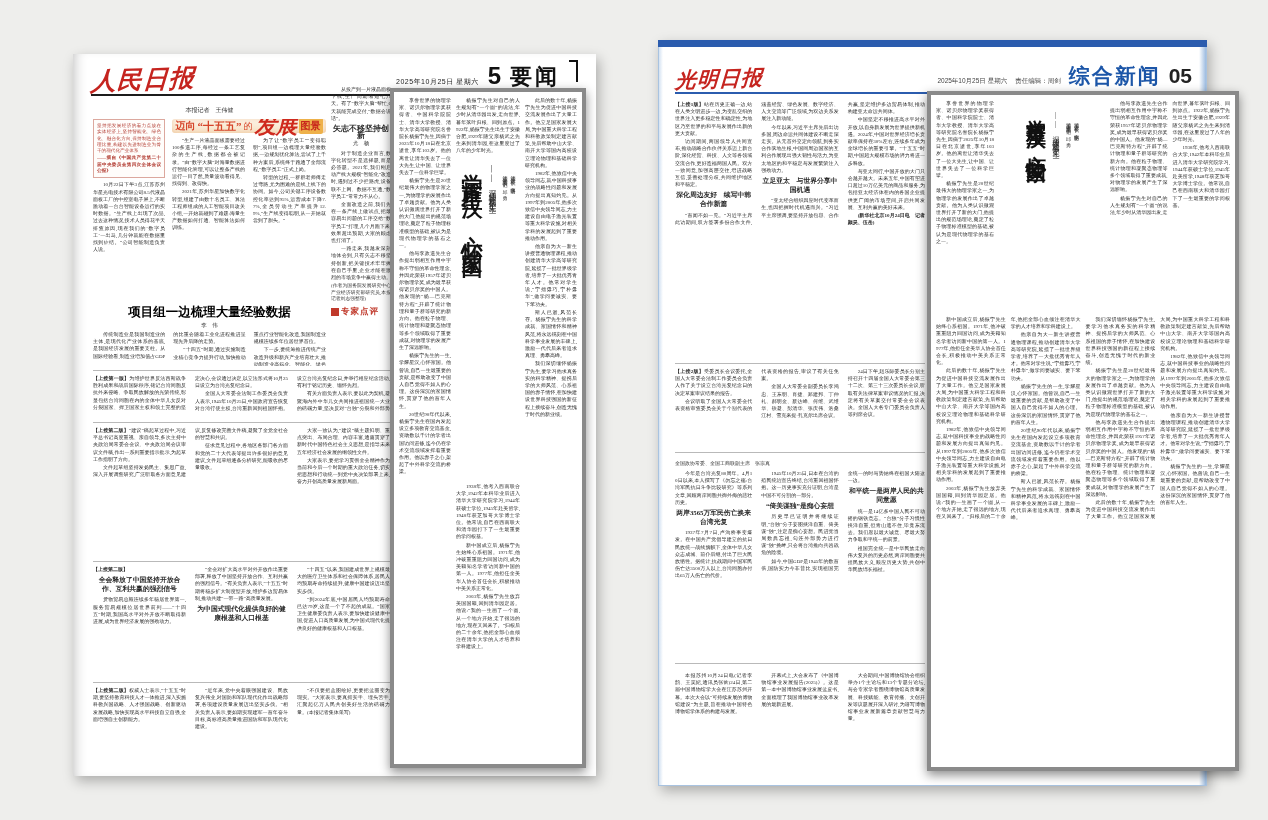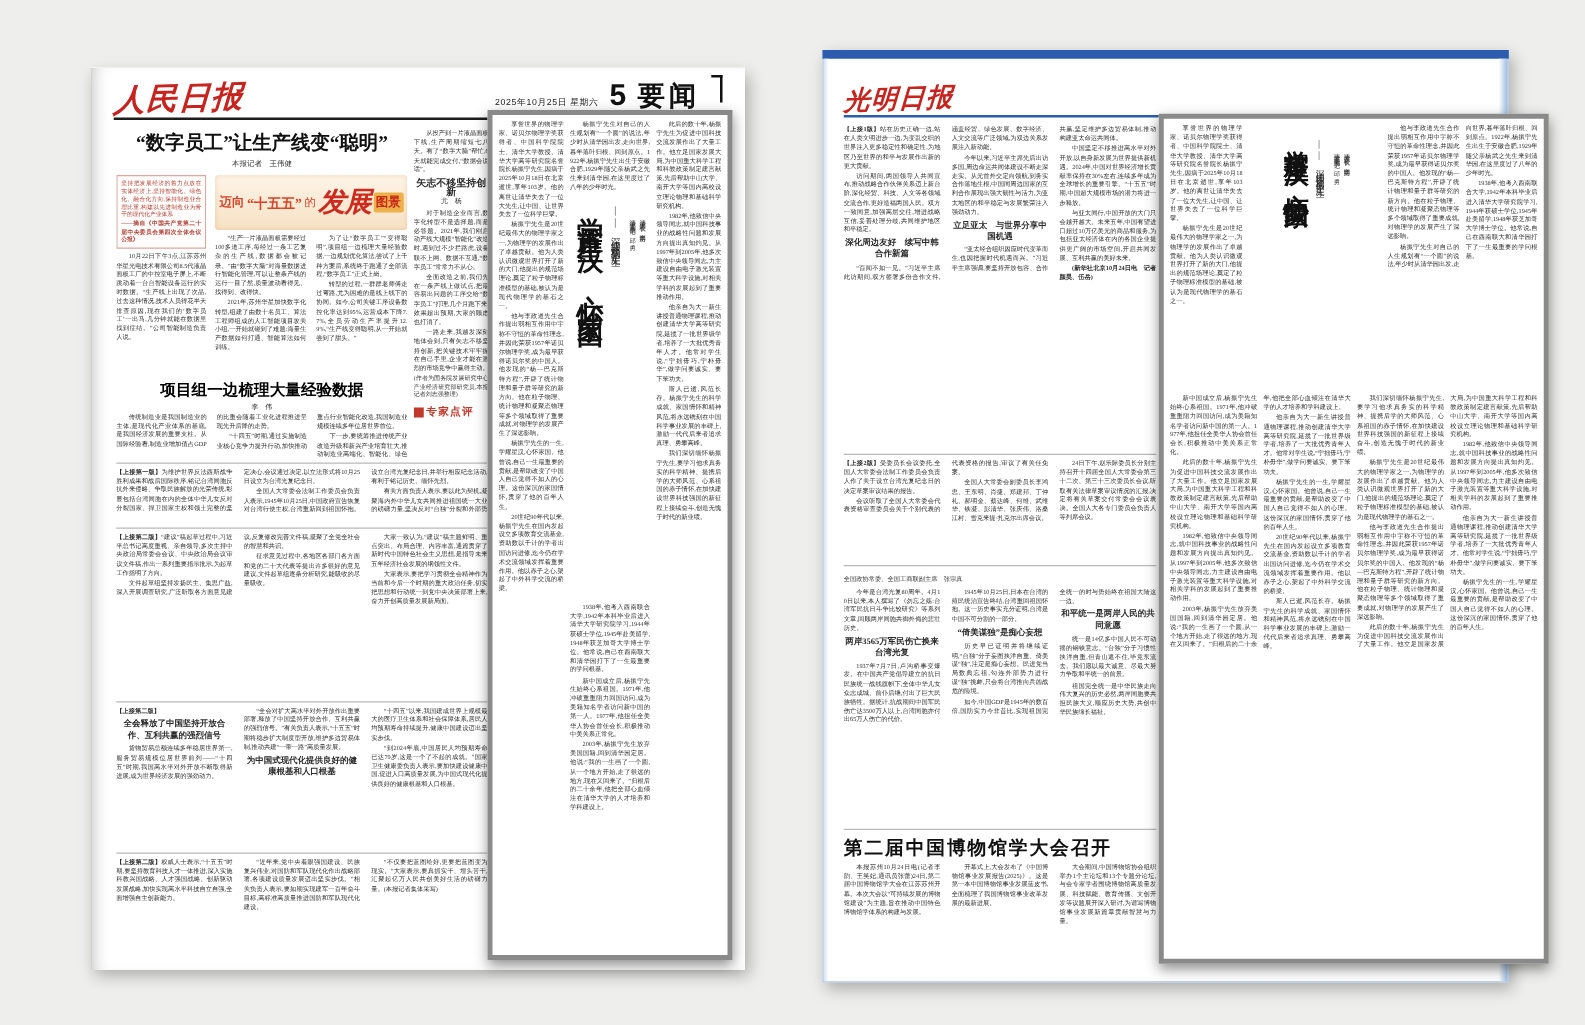--- a/index.html
+++ b/index.html
@@ -26,28 +26,28 @@
   .corner-mark{width:7px;height:20px;border-top:2px solid #111;border-right:2.5px solid #111;align-self:flex-start;margin-top:-2px;}
   .top-story{position:absolute;left:20px;top:50px;width:233px;height:196px;overflow:hidden;}
   .ts-title{font-size:15.5px;font-weight:900;text-align:center;white-space:nowrap;color:#111;}
   .ts-byline{font-size:6px;text-align:center;margin:2px 0 4px;color:#333;}
   .ts-body{display:flex;gap:7px;height:160px;}
   .ts-col1{width:72px;overflow:hidden;}
   .quote-box{border:1px solid #dca89e;background:#fffdfb;padding:3px 3px;margin-bottom:3px;}
   .quote-box .qt{color:#b23c32;font-size:4.6px;line-height:6.3px;text-align:justify;word-break:break-all;}
   .quote-box .qs{color:#b23c32;font-size:4.6px;line-height:6.3px;font-weight:bold;text-align:justify;word-break:break-all;margin-top:1px;}
   .ts-col23{flex:1;display:flex;flex-direction:column;overflow:hidden;}
-  .banner{height:44px;flex:none;background:linear-gradient(180deg,#fdf4e8,#f7e1c4);border-radius:3px;display:flex;align-items:center;justify-content:center;gap:2px;margin-bottom:4px;box-shadow:inset 0 0 4px rgba(214,120,40,.25);}
+  .banner{height:14px;flex:none;background:linear-gradient(180deg,#fdf4e8,#f7e1c4);border-radius:3px;display:flex;align-items:center;justify-content:center;gap:2px;margin-bottom:4px;box-shadow:inset 0 0 4px rgba(214,120,40,.25);}
   .bn-a{color:#d6452a;font-weight:bold;font-size:10px;}
   .bn-q{color:#d6452a;font-weight:900;font-size:11px;font-family:Liberation Serif, serif;}
   .bn-de{color:#d6452a;font-size:9px;}
   .bn-big{color:#cf2a1e;font-weight:900;font-size:22px;font-style:italic;letter-spacing:-1px;}
   .bn-chip{background:#eeb14a;color:#c8271c;font-weight:900;font-size:10px;padding:1px 2px;border-radius:2px;}
   .ts-cols2{column-count:2;column-gap:8px;flex:1;overflow:hidden;}
-  .col4{position:absolute;left:258px;top:50px;width:60px;height:292px;overflow:hidden;}
+  .col4{position:absolute;left:258px;top:32px;width:60px;height:292px;overflow:hidden;}
   .col4-head{font-weight:bold;font-size:8px;text-align:center;margin:3px 0 1px;}
   .col4-author{font-size:5.5px;text-align:center;margin-bottom:2px;color:#333;}
   .col4-note{font-size:4.8px;line-height:6.6px;color:#333;text-align:justify;word-break:break-all;margin-top:2px;}
   .expert{margin-top:5px;display:flex;justify-content:flex-start;align-items:center;gap:2px;}
   .expert .sq{width:8px;height:8px;background:#c0392b;flex:none;}
   .expert .xt{color:#c0392b;font-weight:900;font-size:8.5px;letter-spacing:1px;}
   .second-story{position:absolute;left:20px;top:250px;width:233px;height:62px;overflow:hidden;}
   .sa-title{font-size:12.5px;font-weight:900;text-align:center;white-space:nowrap;}
   .sa-author{font-size:5.5px;text-align:center;margin:1px 0 2px;color:#333;}
   .sa-body{column-count:3;column-gap:8px;height:40px;overflow:hidden;}
@@ -102,21 +102,20 @@
       <div class="pd-mast">人民日报</div>
       <div class="pd-hr">
         <span class="pd-date">2025年10月25日 星期六</span>
         <span class="pd-no">5</span>
         <span class="pd-sec">要闻</span>
         <span class="corner-mark"></span>
       </div>
     </header>
 
     <article class="top-story">
-      <div class="ts-title">“数字员工”让生产线变“聪明”</div>
       <div class="ts-byline">本报记者　王伟健</div>
       <div class="ts-body">
         <div class="ts-col1 bt">
           <div class="quote-box">
             <div class="qt">坚持把发展经济的着力点放在实体经济上,坚持智能化、绿色化、融合化方向,保持制造业合理比重,构建以先进制造业为骨干的现代化产业体系</div>
             <div class="qs">——摘自《中国共产党第二十届中央委员会第四次全体会议公报》</div>
           </div>
           <p>10月22日下午3点,江苏苏州华星光电技术有限公司8.5代液晶面板工厂的中控室电子屏上,不断跳动着一台台智能设备运行的实时数据。“生产线上出现了次品,过去这种情况,技术人员得花半天排查原因,现在我们的‘数字员工’一出马,几分钟就能在数据里找到症结。”公司智能制造负责人说。</p>
         </div>
         <div class="ts-col23">
@@ -231,20 +230,26 @@
     </div>
   </section>
 
   <section class="page gm">
     <div class="gm-topbar"></div>
     <div class="gm-edge-left"></div>
     <div class="gm-edge-right"></div>
 
     <header class="gm-header">
       <div class="gm-mast">光明日报</div>
+      <div class="gm-hr">
+        <span class="gm-date">2025年10月25日 星期六</span>
+        <span class="gm-date">责任编辑：周剑</span>
+        <span class="gm-sec">综合新闻</span>
+        <span class="gm-no">05</span>
+      </div>
     </header>
 
     <div class="gm-blk cols3 bt" style="top:60px;height:258px;">
       <p class="lead"><b class="jl">【上接1版】</b><span>站在历史正确一边,站在人类文明进步一边,为变乱交织的世界注入更多稳定性和确定性,为地区乃至世界的和平与发展作出新的更大贡献。</span></p>
       <p>访问期间,两国领导人共同宣布,推动战略合作伙伴关系迈上新台阶,深化经贸、科技、人文等各领域交流合作,更好造福两国人民。双方一致同意,加强高层交往,增进战略互信,妥善处理分歧,共同维护地区和平稳定。</p>
       <div class="subhd">深化周边友好　续写中韩合作新篇</div>
       <p>“百闻不如一见。”习近平主席此访期间,双方签署多份合作文件,涵盖经贸、绿色发展、数字经济、人文交流等广泛领域,为双边关系发展注入新动能。</p>
       <p>今年以来,习近平主席先后出访多国,周边命运共同体建设不断走深走实。从元首外交定向领航,到务实合作落地生根,中国同周边国家的互利合作展现出强大韧性与活力,为亚太地区的和平稳定与发展繁荣注入强劲动力。</p>
       <div class="subhd">立足亚太　与世界分享中国机遇</div>
       <p>“亚太经合组织因应时代变革而生,也因把握时代机遇而兴。”习近平主席强调,要坚持开放包容、合作共赢,坚定维护多边贸易体制,推动构建亚太命运共同体。</p>
@@ -273,21 +278,20 @@
         <p>历史早已证明并将继续证明,“台独”分子妄图挟洋自重、倚美谋“独”,注定是痴心妄想。民进党当局数典忘祖,勾连外部势力进行谋“独”挑衅,只会将台湾推向兵凶战危的险境。</p>
         <p>如今,中国GDP是1945年的数百倍,国防实力今非昔比,实现祖国完全统一的时与势始终在祖国大陆这一边。</p>
         <div class="subhd">和平统一是两岸人民的共同意愿</div>
         <p>统一是14亿多中国人民不可动摇的钢铁意志。“台独”分子习惯性挟洋自重,但青山遮不住,毕竟东流去。我们愿以最大诚意、尽最大努力争取和平统一的前景。</p>
         <p>祖国完全统一是中华民族走向伟大复兴的历史必然,两岸同胞要共担民族大义,顺应历史大势,共创中华民族绵长福祉。</p>
       </div>
     </article>
 
     <div class="gm-rule" style="top:622px;"></div>
     <article class="gm-blk" style="top:628px;height:108px;">
-      <div class="r4-title">第二届中国博物馆学大会召开</div>
       <div class="cols3 bt" style="height:84px;margin-top:3px;">
         <p>本报苏州10月24日电(记者李韵、王笑妃,通讯员张蕾)24日,第二届中国博物馆学大会在江苏苏州开幕。本次大会以“可持续发展的博物馆建设”为主题,旨在推动中国特色博物馆学体系的构建与发展。</p>
         <p>开幕式上,大会发布了《中国博物馆事业发展报告(2025)》。这是第一本中国博物馆事业发展蓝皮书,全面梳理了我国博物馆事业改革发展的最新进展。</p>
         <p>大会期间,中国博物馆协会组织举办1个主论坛和13个专题分论坛,与会专家学者围绕博物馆高质量发展、科技赋能、教育传播、文创开发等议题展开深入研讨,为谱写博物馆事业发展新篇章贡献智慧与力量。</p>
       </div>
     </article>
 
     <div class="graybox gm-box">
       <div class="gm-box-top">
         <div class="gbt-colA bt">

